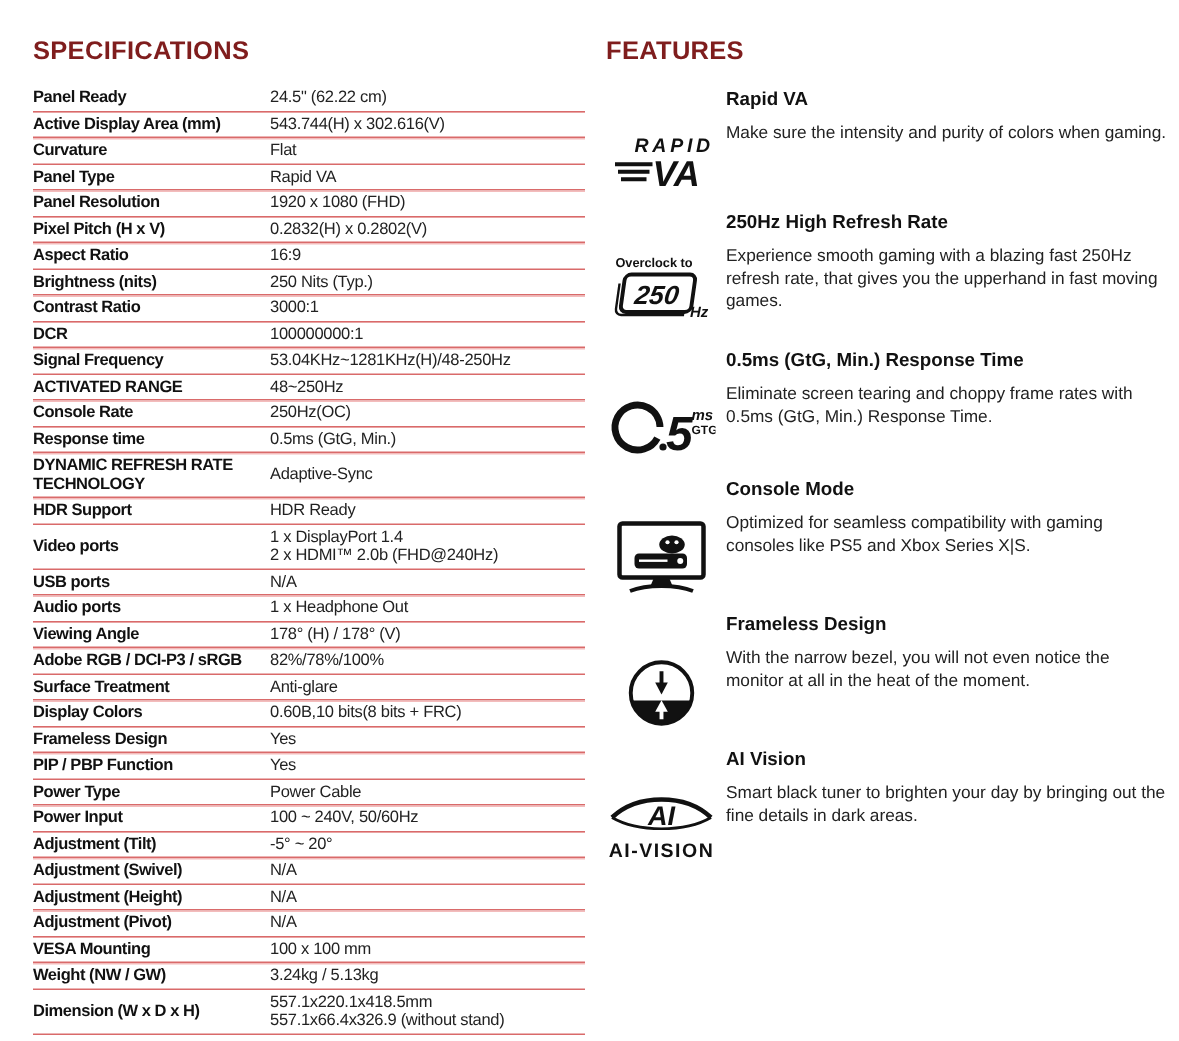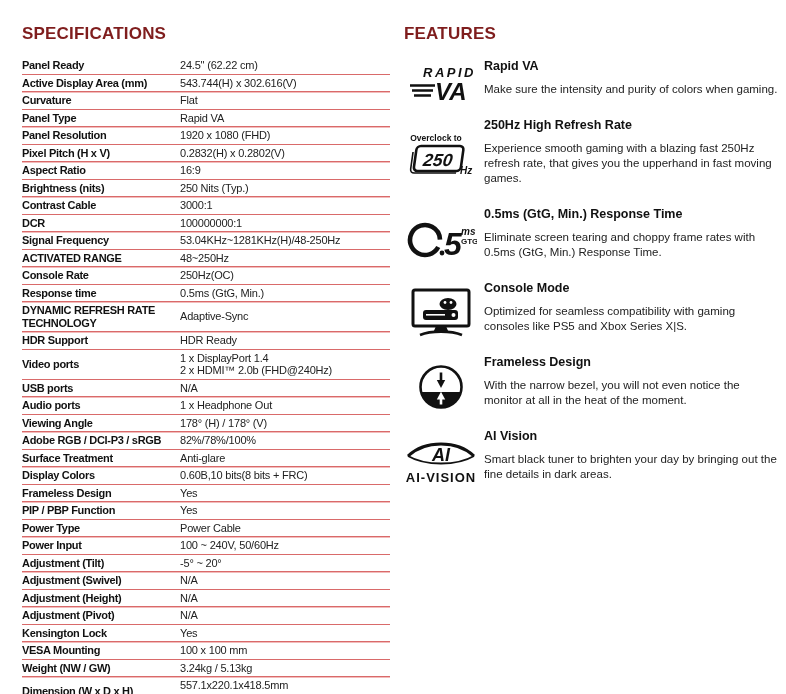--- a/index.html
+++ b/index.html
@@ -27,21 +27,21 @@
   }
   table.spec th {
     width:152px; font-weight:bold; letter-spacing:-0.3px;
     padding-right:6px; color:#111;
   }
   table.spec td { white-space:pre-line; color:#222; letter-spacing:-0.2px; }
 
   .feature { display:flex; margin-bottom:9px; }
   .ficon {
     width:74px; flex:none; display:flex; flex-direction:column;
-    align-items:center; justify-content:center; padding-top:3px;
+    align-items:center; justify-content:center; padding-top:3px;margin-top:26px;
   }
   .ficon svg { display:block; }
   .ficon .icon-caption {
     font-size:13px; font-weight:bold; letter-spacing:1px; color:#111; margin-top:1px;
   }
   .ftext { flex:1; padding-left:6px; }
   .ftext h3 { font-size:12.5px; font-weight:bold; margin:2px 0 9px 0; color:#111; }
   .ftext p  { font-size:11.5px; line-height:15px; margin:0 0 10px 0; max-width:306px; color:#222; }
 
   .stroke { fill:none; stroke:#111; }
@@ -83,21 +83,21 @@
         </tr>
           <tr>
           <th>Aspect Ratio</th>
           <td>16:9</td>
         </tr>
           <tr>
           <th>Brightness (nits)</th>
           <td>250 Nits (Typ.)</td>
         </tr>
           <tr>
-          <th>Contrast Cable</th>
+          <th>Contrast Ratio</th>
           <td>3000:1</td>
         </tr>
           <tr>
           <th>DCR</th>
           <td>100000000:1</td>
         </tr>
           <tr>
           <th>Signal Frequency</th>
           <td>53.04KHz~1281KHz(H)/48-250Hz</td>
         </tr>
@@ -174,24 +174,20 @@
           <th>Adjustment (Swivel)</th>
           <td>N/A</td>
         </tr>
           <tr>
           <th>Adjustment (Height)</th>
           <td>N/A</td>
         </tr>
           <tr>
           <th>Adjustment (Pivot)</th>
           <td>N/A</td>
-        </tr>
-          <tr>
-          <th>Kensington Lock</th>
-          <td>Yes</td>
         </tr>
           <tr>
           <th>VESA Mounting</th>
           <td>100 x 100 mm</td>
         </tr>
           <tr>
           <th>Weight (NW / GW)</th>
           <td>3.24kg / 5.13kg</td>
         </tr>
           <tr>

